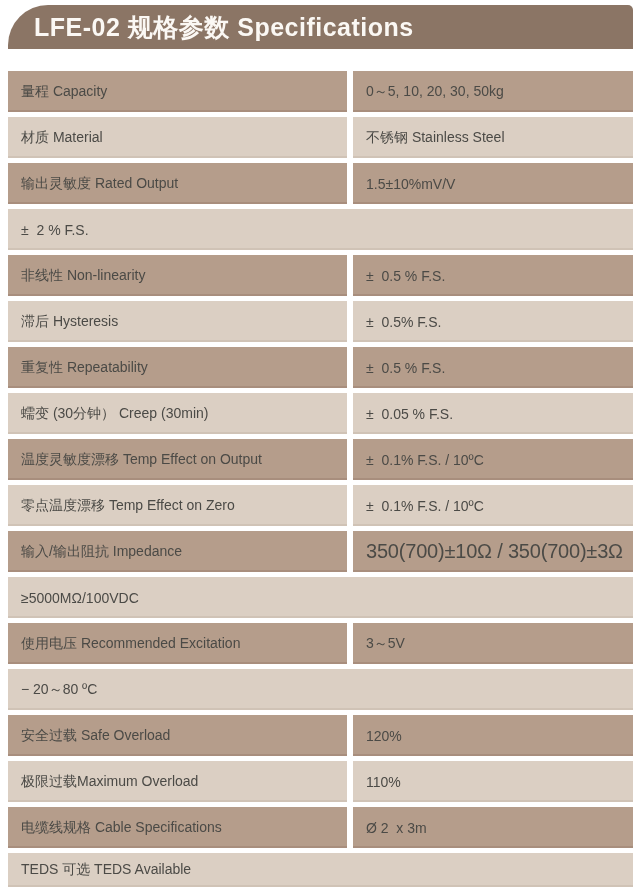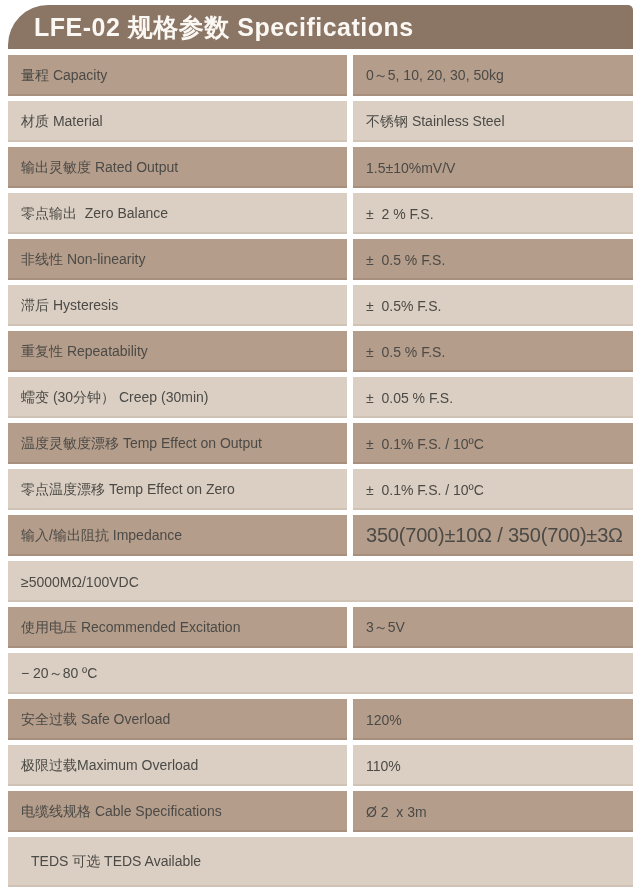--- a/index.html
+++ b/index.html
@@ -15,40 +15,40 @@
   body{font-family:"Liberation Sans","DejaVu Sans",sans-serif;color:var(--text);}
 
   .sheet{width:639px;height:887px;padding:5px 6px 0 8px;display:flex;flex-direction:column;}
 
   .header{
     height:44px;flex:0 0 44px;
     background:var(--header-bg);
     border-radius:40px 5px 0 0;
     display:flex;align-items:center;
     padding-left:26px;
-    margin-bottom:6px;
+    margin-bottom:22px;
   }
   .header .title{
     color:var(--header-text);
     font-size:25px;font-weight:bold;letter-spacing:.5px;
     white-space:pre;
   }
 
   .rows{display:flex;flex-direction:column;gap:5px;flex:1;}
   .row{display:flex;gap:6px;height:41px;flex:0 0 41px;}
   .row.full-row{flex:1 1 auto;height:auto;}
   .cell{
     display:flex;align-items:center;
     font-size:14px;
     white-space:pre;
     overflow:hidden;
   }
   .cell.label{width:339px;flex:0 0 339px;padding-left:13px;}
   .cell.value{flex:1 1 auto;padding-left:13px;}
-  .cell.full{flex:1 1 auto;padding-left:23px;}
+  .cell.full{flex:1 1 auto;padding-left:13px;}
   .dark .cell{background:var(--row-dark);box-shadow:inset 0 -2px 0 rgba(90,60,40,.14);}
   .light .cell{background:var(--row-light);box-shadow:inset 0 -2px 0 rgba(90,60,40,.08);}
   .value.small{font-size:20px;letter-spacing:-.2px;}
 </style>
 </head>
 <body>
 
 <div class="sheet">
 
   <div class="header">
@@ -66,21 +66,20 @@
       <div class="cell label">材质 Material</div>
       <div class="cell value">不锈钢 Stainless Steel</div>
     </div>
 
     <div class="row dark">
       <div class="cell label">输出灵敏度 Rated Output</div>
       <div class="cell value">1.5±10%mV/V</div>
     </div>
 
     <div class="row light">
-      <div class="cell label">零点输出  Zero Balance</div>
       <div class="cell value">±  2 % F.S.</div>
     </div>
 
     <div class="row dark">
       <div class="cell label">非线性 Non-linearity</div>
       <div class="cell value">±  0.5 % F.S.</div>
     </div>
 
     <div class="row light">
       <div class="cell label">滞后 Hysteresis</div>

